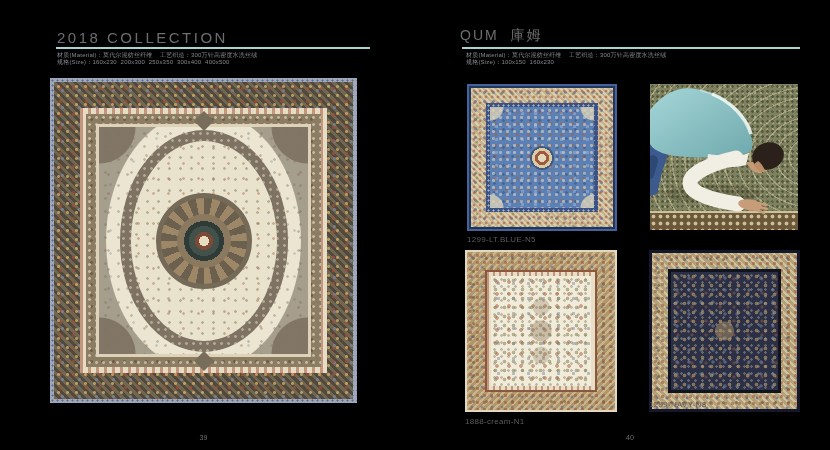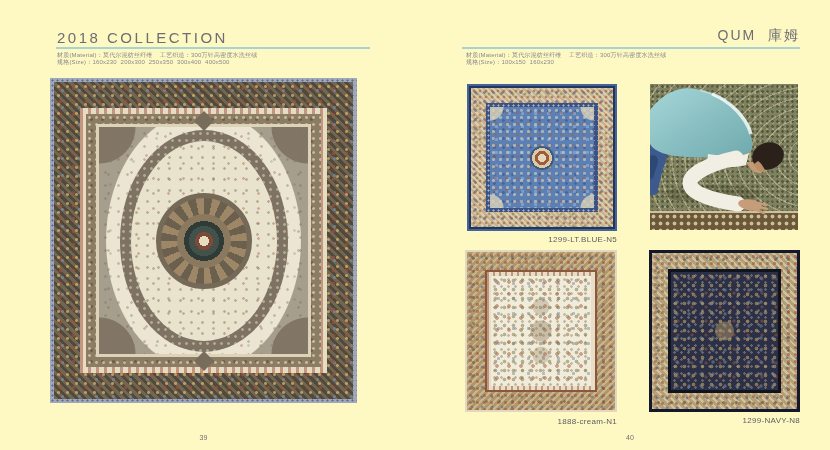--- a/index.html
+++ b/index.html
@@ -1,24 +1,24 @@
 <!DOCTYPE html>
 <html><head>
 <meta charset="utf-8">
 <style>
   html,body{margin:0;padding:0;background:#fff;}
-  .canvas{position:relative;width:830px;height:450px;background:#fef9c3;overflow:hidden;
+  .canvas{position:relative;width:830px;height:450px;background:#000000;overflow:hidden;
           font-family:"Liberation Sans","DejaVu Sans",sans-serif;color:#6a6b6f;}
   .abs{position:absolute;}
   
   .page-title{font-size:15px;letter-spacing:2.5px;color:#6d6e71;}
-  .page-title-right{font-size:14px;letter-spacing:2px;color:#6d6e71;text-align:right;}
+  .page-title-right{font-size:14px;letter-spacing:2px;color:#6d6e71;}
   .accent-rule{height:2px;background:#a6d4d3;}
   .meta-line{font-size:6px;line-height:6.5px;color:#87888c;white-space:pre;letter-spacing:.2px;}
-  .caption{position:absolute;text-align:right;font-size:8px;color:#5b5c60;letter-spacing:.3px;}
+  .caption{position:absolute;text-align:left;font-size:8px;color:#5b5c60;letter-spacing:.3px;}
   .page-num{position:absolute;text-align:center;font-size:7px;color:#6d6e71;}
   
   .rug{position:absolute;}
   .rug > div{position:absolute;}
   
   .lc-edge{inset:0;background:#9fa8bb;
     background-image:radial-gradient(circle,rgba(38,58,108,.55) .8px,transparent 1.3px);background-size:5px 5px;}
   .lc-b1{inset:4px;background-color:#5c5344;
     background-image:
       radial-gradient(circle,rgba(214,178,105,.75) 1px,transparent 2px),
@@ -214,17 +214,17 @@
     <div class="rc-field"></div>
   </div>
   <div class="caption" style="left:465px;width:152px;top:417px;">1888-cream-N1</div>
 
   <div class="rug" style="left:649px;top:250px;width:151px;height:162px;">
     <div class="rn-edge"></div>
     <div class="rn-band"></div>
     <div class="rn-guard"></div>
     <div class="rn-field"></div>
   </div>
-  <div class="caption" style="left:649px;width:151px;top:416px;">1299-NAVY-N8</div>
+  <div class="caption" style="left:649px;width:151px;top:400px;">1299-NAVY-N8</div>
 
   <div class="page-num" style="left:455px;width:350px;top:434px;">40</div>
 
 </div>
 
 </body></html>

